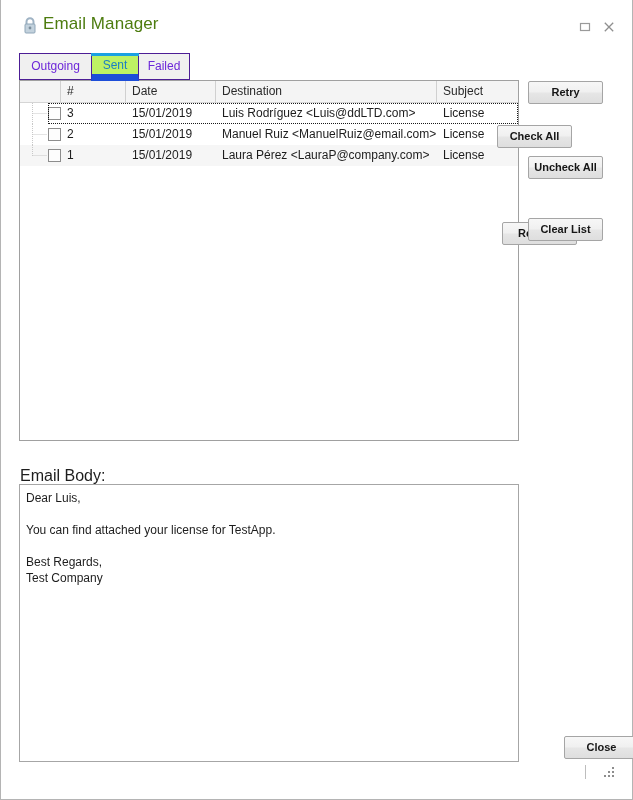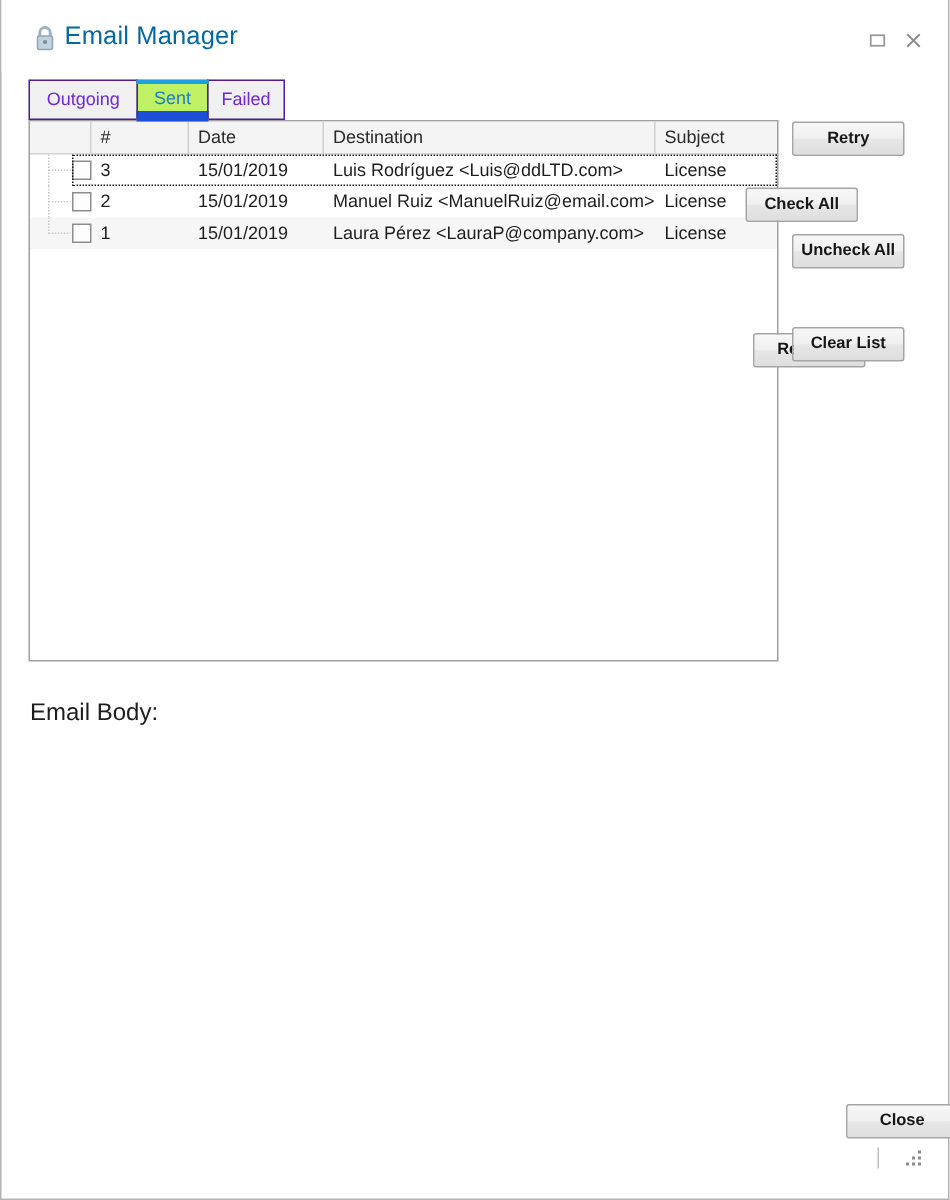--- a/index.html
+++ b/index.html
@@ -35,21 +35,21 @@
   }
   #title-icon {
     position: absolute;
     left: 21px; top: 17px;
     width: 16px; height: 17px;
   }
   #title-text {
     position: absolute;
     left: 42px; top: 14px;
     font-size: 17px;
-    color: #0369a1;
+    color: #4d7c0f;
     letter-spacing: 0.1px;
     white-space: nowrap;
   }
   .winbtn {
     position: absolute;
     top: 18px;
     width: 18px;
     height: 18px;
     cursor: default;
   }
@@ -331,20 +331,28 @@
     </div>
   </div>
 
   <div class="btn" id="btn-retry">Retry</div>
   <div class="btn" id="btn-checkall">Check All</div>
   <div class="btn" id="btn-uncheckall">Uncheck All</div>
   <div class="btn" id="btn-remove">Remove</div>
   <div class="btn" id="btn-clearlist">Clear List</div>
 
   <div id="body-label">Email Body:</div>
+  <div id="body-box">
+    <textarea id="body-text" spellcheck="false" style="">Dear Luis,
+
+You can find attached your license for TestApp.
+
+Best Regards,
+Test Company</textarea>
+  </div>
 
   <div class="btn" id="btn-closedlg">Close</div>
   <div id="grip-sep"></div>
   <div id="resize-grip">
     <svg width="16" height="16" viewBox="0 0 16 16">
       <g fill="#8d8d8d">
         <rect x="11" y="3" width="2" height="2"></rect>
         <rect x="7" y="7" width="2" height="2"></rect>
         <rect x="11" y="7" width="2" height="2"></rect>
         <rect x="3" y="11" width="2" height="2"></rect>

